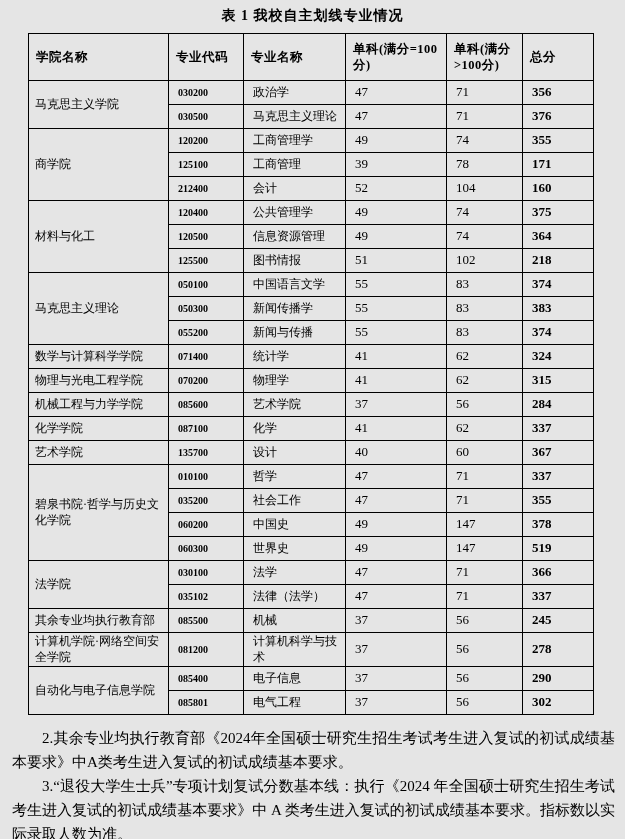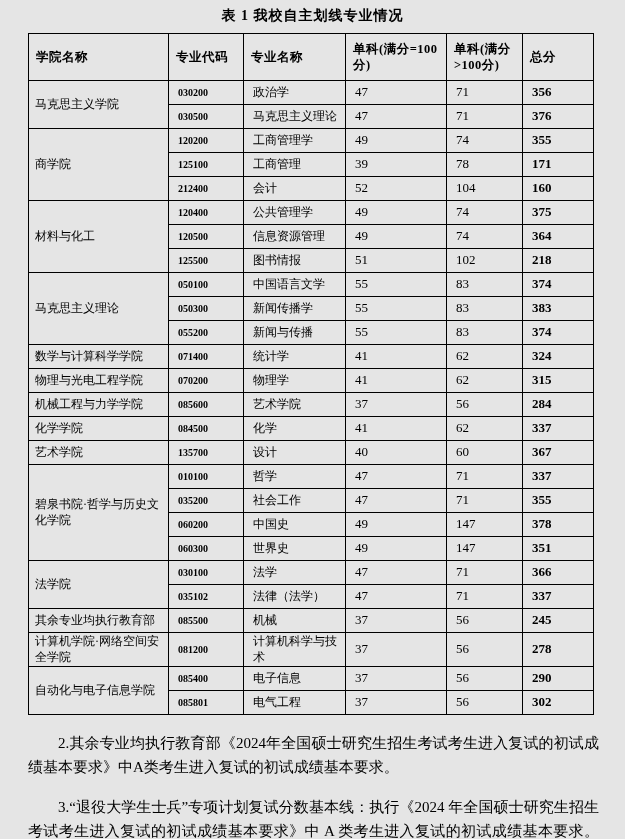--- a/index.html
+++ b/index.html
@@ -52,21 +52,21 @@
   .score-table td.num {
     font-size: 13px;
     font-family: "Liberation Serif", "DejaVu Serif", serif;
   }
   .score-table td.code { font-weight: bold; font-size: 10px; }
   .score-table td.total { font-weight: bold; }
   .notes {
     margin: 11px 10px 0 12px;
   }
   .notes p {
-    margin: 16px;
+    margin: 0;
     font-size: 15px;
     line-height: 24px;
     text-indent: 2em;
     text-align: justify;
   }
 </style>
 </head>
 <body>
 
 <div class="page">
@@ -193,21 +193,21 @@
         <tr>
           <td rowspan="1" class="college">机械工程与力学学院</td>
           <td class="code">085600</td>
           <td class="major">艺术学院</td>
           <td class="num">37</td>
           <td class="num">56</td>
           <td class="num total">284</td>
         </tr>
         <tr>
           <td rowspan="1" class="college">化学学院</td>
-          <td class="code">084500</td>
+          <td class="code">087100</td>
           <td class="major">化学</td>
           <td class="num">41</td>
           <td class="num">62</td>
           <td class="num total">337</td>
         </tr>
         <tr>
           <td rowspan="1" class="college">艺术学院</td>
           <td class="code">135700</td>
           <td class="major">设计</td>
           <td class="num">40</td>
@@ -234,21 +234,21 @@
           <td class="major">中国史</td>
           <td class="num">49</td>
           <td class="num">147</td>
           <td class="num total">378</td>
         </tr>
         <tr>
           <td class="code">060300</td>
           <td class="major">世界史</td>
           <td class="num">49</td>
           <td class="num">147</td>
-          <td class="num total">351</td>
+          <td class="num total">519</td>
         </tr>
         <tr>
           <td rowspan="2" class="college">法学院</td>
           <td class="code">030100</td>
           <td class="major">法学</td>
           <td class="num">47</td>
           <td class="num">71</td>
           <td class="num total">366</td>
         </tr>
         <tr>

